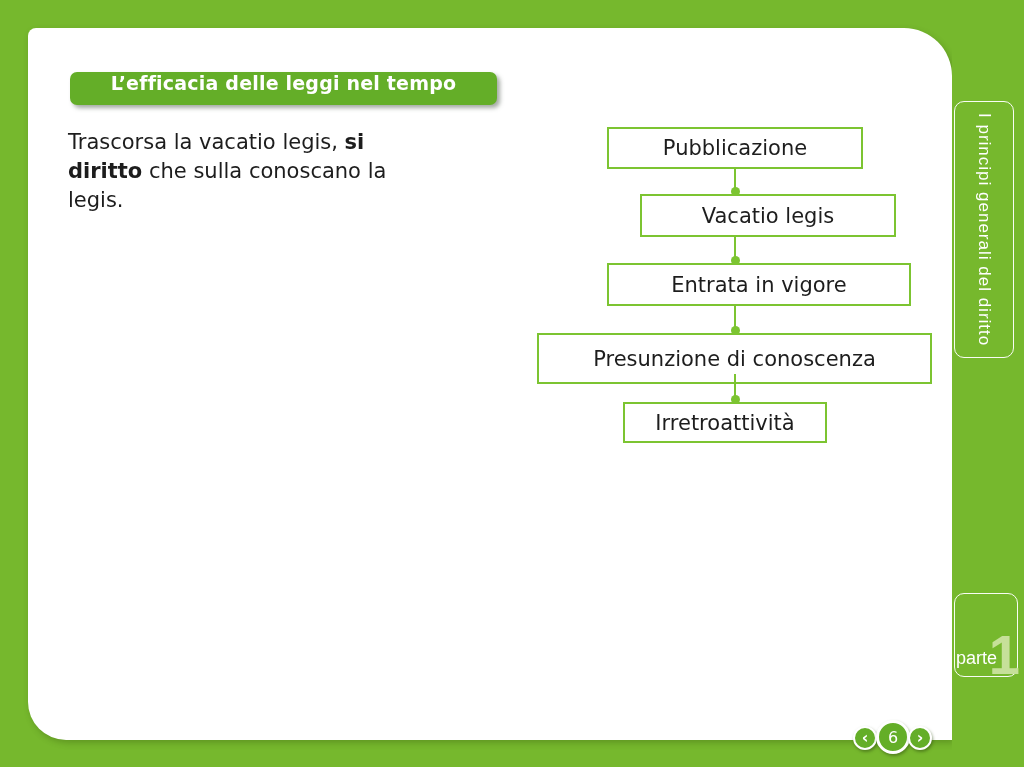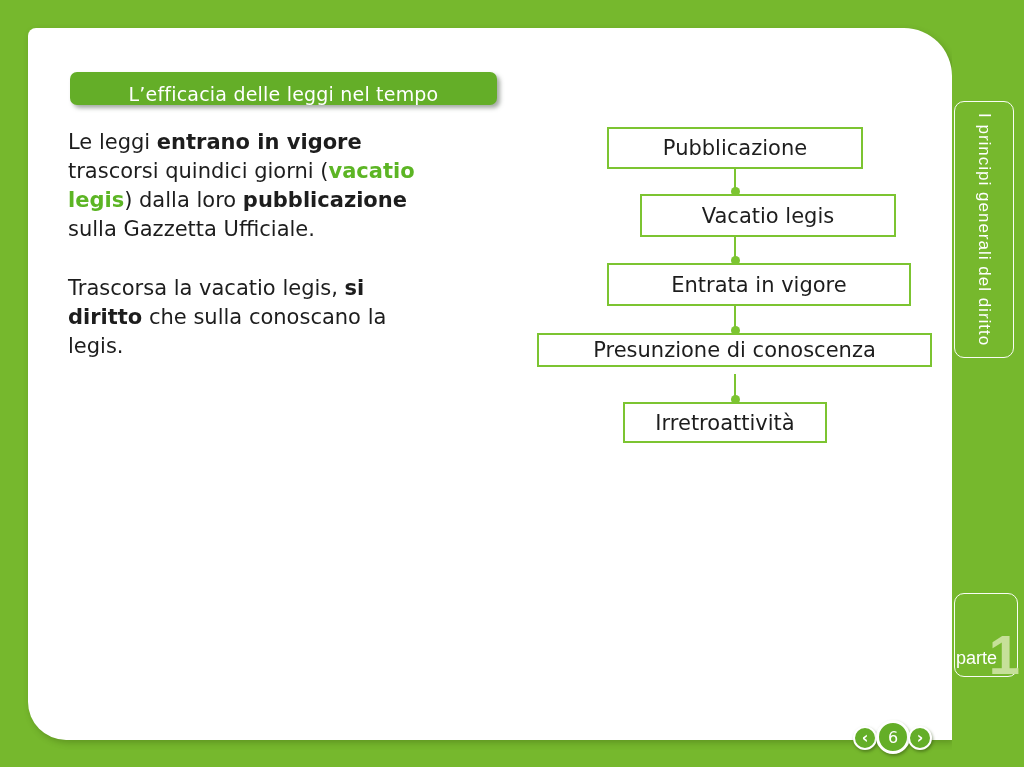--- a/index.html
+++ b/index.html
@@ -24,22 +24,22 @@
     background:#fff;
     border-radius:8px 48px 0 38px;
     box-shadow:2px 3px 6px rgba(45,75,10,.30);
   }
   
   .title-badge{
     position:absolute;left:70px;top:72px;width:427px;height:33px;
     background:var(--badge-green);
     border-radius:7px;
     box-shadow:3px 3px 4px rgba(90,100,90,.55);
-    display:flex;align-items:flex-end;justify-content:center;
-    color:#fff;font-size:19px;font-weight:normal;letter-spacing:.2px;
+    display:flex;align-items:flex-start;justify-content:center;
+    color:#fff;font-size:19px;font-weight:bold;letter-spacing:.2px;
   }
   
   .text-col{
     position:absolute;left:68px;top:128px;width:470px;
     color:var(--ink);font-size:21px;line-height:29px;
   }
   .text-col p{margin:0 0 30px 0;}
   .seg-n{font-weight:normal;}
   .seg-b{font-weight:bold;}
   .seg-g{font-weight:bold;color:var(--accent-green);}
@@ -47,21 +47,21 @@
   .flow-box{
     position:absolute;
     background:#fff;
     border:2px solid var(--line-green);
     display:flex;align-items:center;justify-content:center;
     color:var(--ink);font-size:21px;
   }
   .fb1{left:607px;top:127px;width:256px;height:42px;}
   .fb2{left:640px;top:194px;width:256px;height:43px;}
   .fb3{left:607px;top:263px;width:304px;height:43px;}
-  .fb4{left:537px;top:333px;width:395px;height:34px;}
+  .fb4{left:537px;top:333px;width:395px;height:51px;}
   .fb5{left:623px;top:402px;width:204px;height:41px;}
   .flow-conn{
     position:absolute;left:734px;width:2px;background:var(--line-green);
   }
   .fc1{top:169px;height:25px;}
   .fc2{top:237px;height:26px;}
   .fc3{top:306px;height:27px;}
   .fc4{top:374px;height:28px;}
   .flow-conn .dot{
     position:absolute;left:50%;bottom:-2px;
@@ -116,21 +116,20 @@
 </head>
 <body>
 
 <div class="panel"></div>
 
 <div class="title-badge">
   <span>L’efficacia delle leggi nel tempo</span>
 </div>
 
 <div class="text-col">
-  <p><span class="seg-n">Le leggi </span><span class="seg-b">entrano in vigore</span><br><span class="seg-n">trascorsi quindici giorni (</span><span class="seg-g">vacatio</span><br><span class="seg-g">legis</span><span class="seg-n">) dalla loro </span><span class="seg-b">pubblicazione</span><br><span class="seg-n">sulla Gazzetta Ufficiale.</span></p>
   <p><span class="seg-n">Trascorsa la vacatio legis, </span><span class="seg-b">si</span><br><span class="seg-b">diritto</span><span class="seg-n"> che sulla conoscano la</span><br><span class="seg-n">legis.</span></p>
 </div>
 
 <div class="flow-box fb1">
   <span>Pubblicazione</span>
 </div>
 <div class="flow-conn fc1">
     <span class="dot"></span>
   </div>
 <div class="flow-box fb2">

